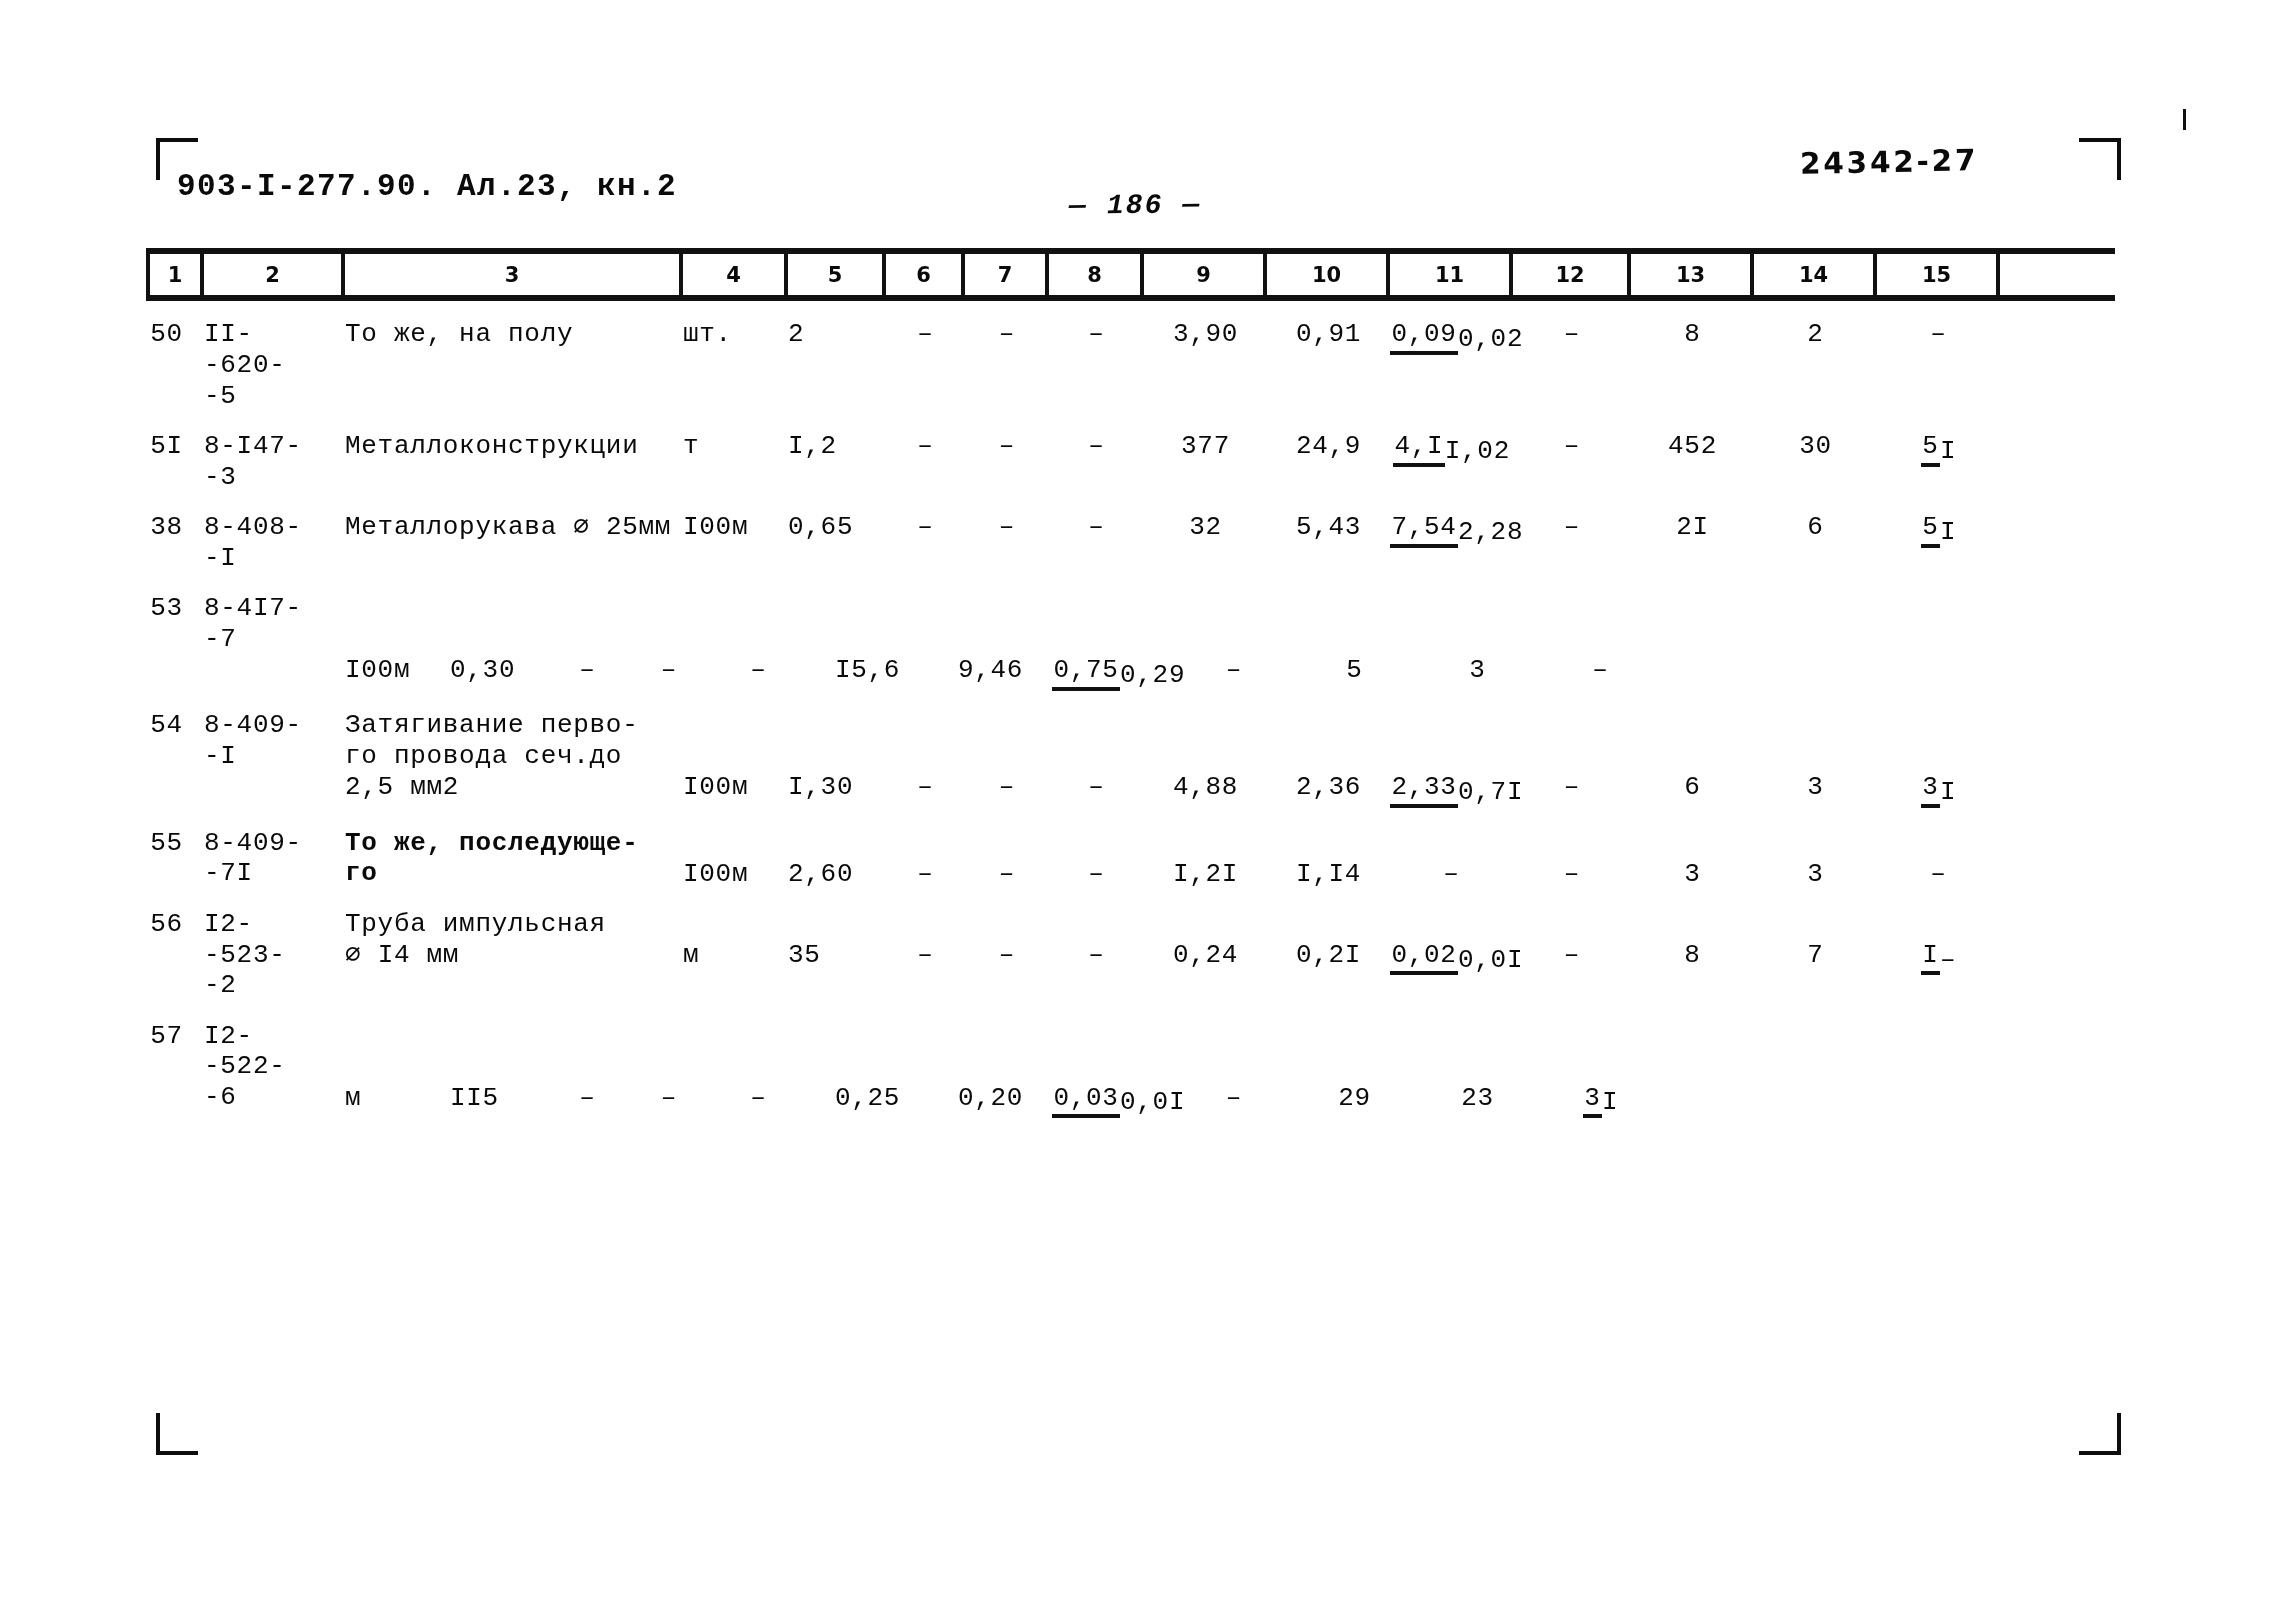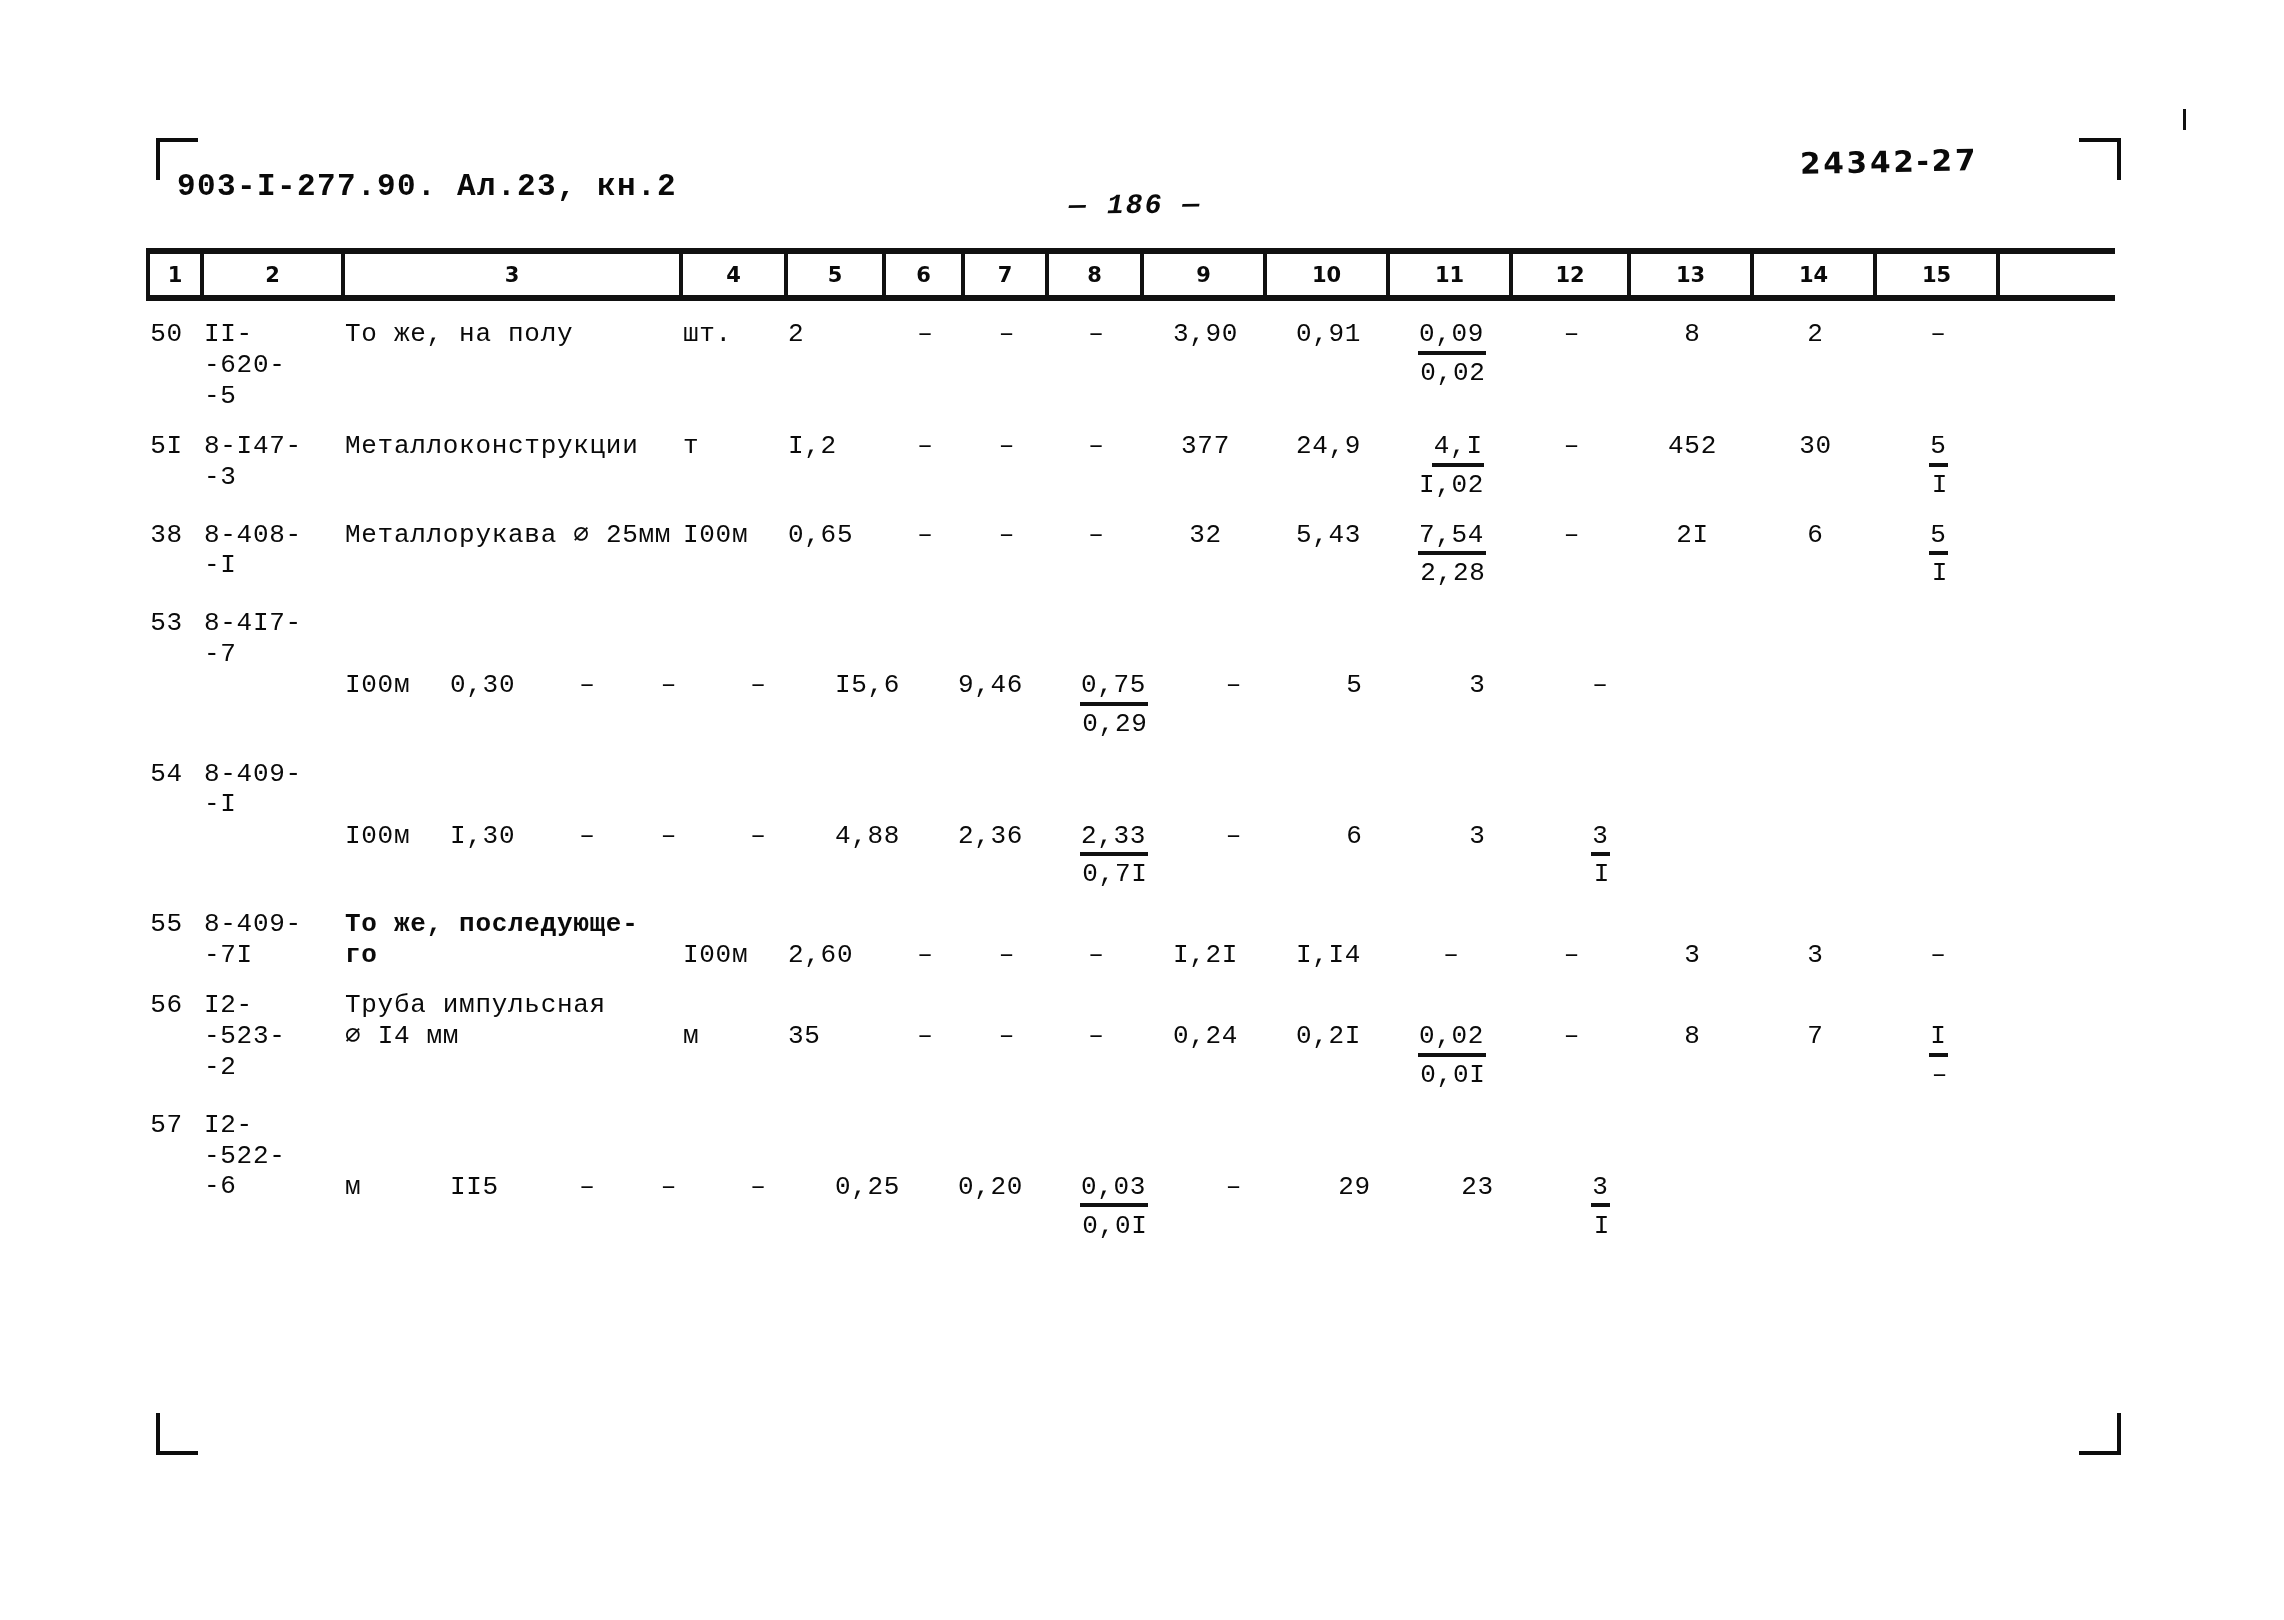--- a/index.html
+++ b/index.html
@@ -122,22 +122,22 @@
   .c-desc  { text-align: left; }
   .c-unit  { text-align: left; }
   .c-qty   { text-align: left; }
   .c-dash  { text-align: center; }
   .c-val   { text-align: center; }
   .c-plain { text-align: center; }
 
   
   .frac {
     display: inline-flex;
-    flex-direction: column;
-    align-items: flex-end;
+    flex-direction: row;
+    align-items: center;
     line-height: 1.12;
   }
   .frac .top {
     border-bottom: 4.2px solid #111;
     padding: 0 1.4px 1.4px 1.4px;
   }
   .frac .bot {
     padding-top: 4.2px;
   }
 </style>
@@ -242,20 +242,23 @@
       <div class="cell c-val" style="width: 123px; margin-top: 62px;"><span class="frac"><span class="top">0,75</span><span class="bot">0,29</span></span></div>
       <div class="cell c-dash" style="width: 118px; margin-top: 62px;">–</div>
       <div class="cell c-plain" style="width: 123px; margin-top: 62px;">5</div>
       <div class="cell c-plain" style="width: 123px; margin-top: 62px;">3</div>
       <div class="cell c-val" style="width: 123px; margin-top: 62px;">–</div>
     </div>
     <div class="row">
       <div class="cell c-num" style="width: 58px;">54</div>
       <div class="cell c-code" style="width: 141px;">8-409-
 -I</div>
+      <div class="cell c-desc" style="width: 338px;">Затягивание перво-
+го провода сеч.до
+2,5 мм2</div>
       <div class="cell c-unit" style="width: 105px; margin-top: 62px;">I00м</div>
       <div class="cell c-qty" style="width: 98px; margin-top: 62px;">I,30</div>
       <div class="cell c-dash" style="width: 79px; margin-top: 62px;">–</div>
       <div class="cell c-dash" style="width: 84px; margin-top: 62px;">–</div>
       <div class="cell c-dash" style="width: 95px; margin-top: 62px;">–</div>
       <div class="cell c-val" style="width: 123px; margin-top: 62px;">4,88</div>
       <div class="cell c-val" style="width: 123px; margin-top: 62px;">2,36</div>
       <div class="cell c-val" style="width: 123px; margin-top: 62px;"><span class="frac"><span class="top">2,33</span><span class="bot">0,7I</span></span></div>
       <div class="cell c-dash" style="width: 118px; margin-top: 62px;">–</div>
       <div class="cell c-plain" style="width: 123px; margin-top: 62px;">6</div>

